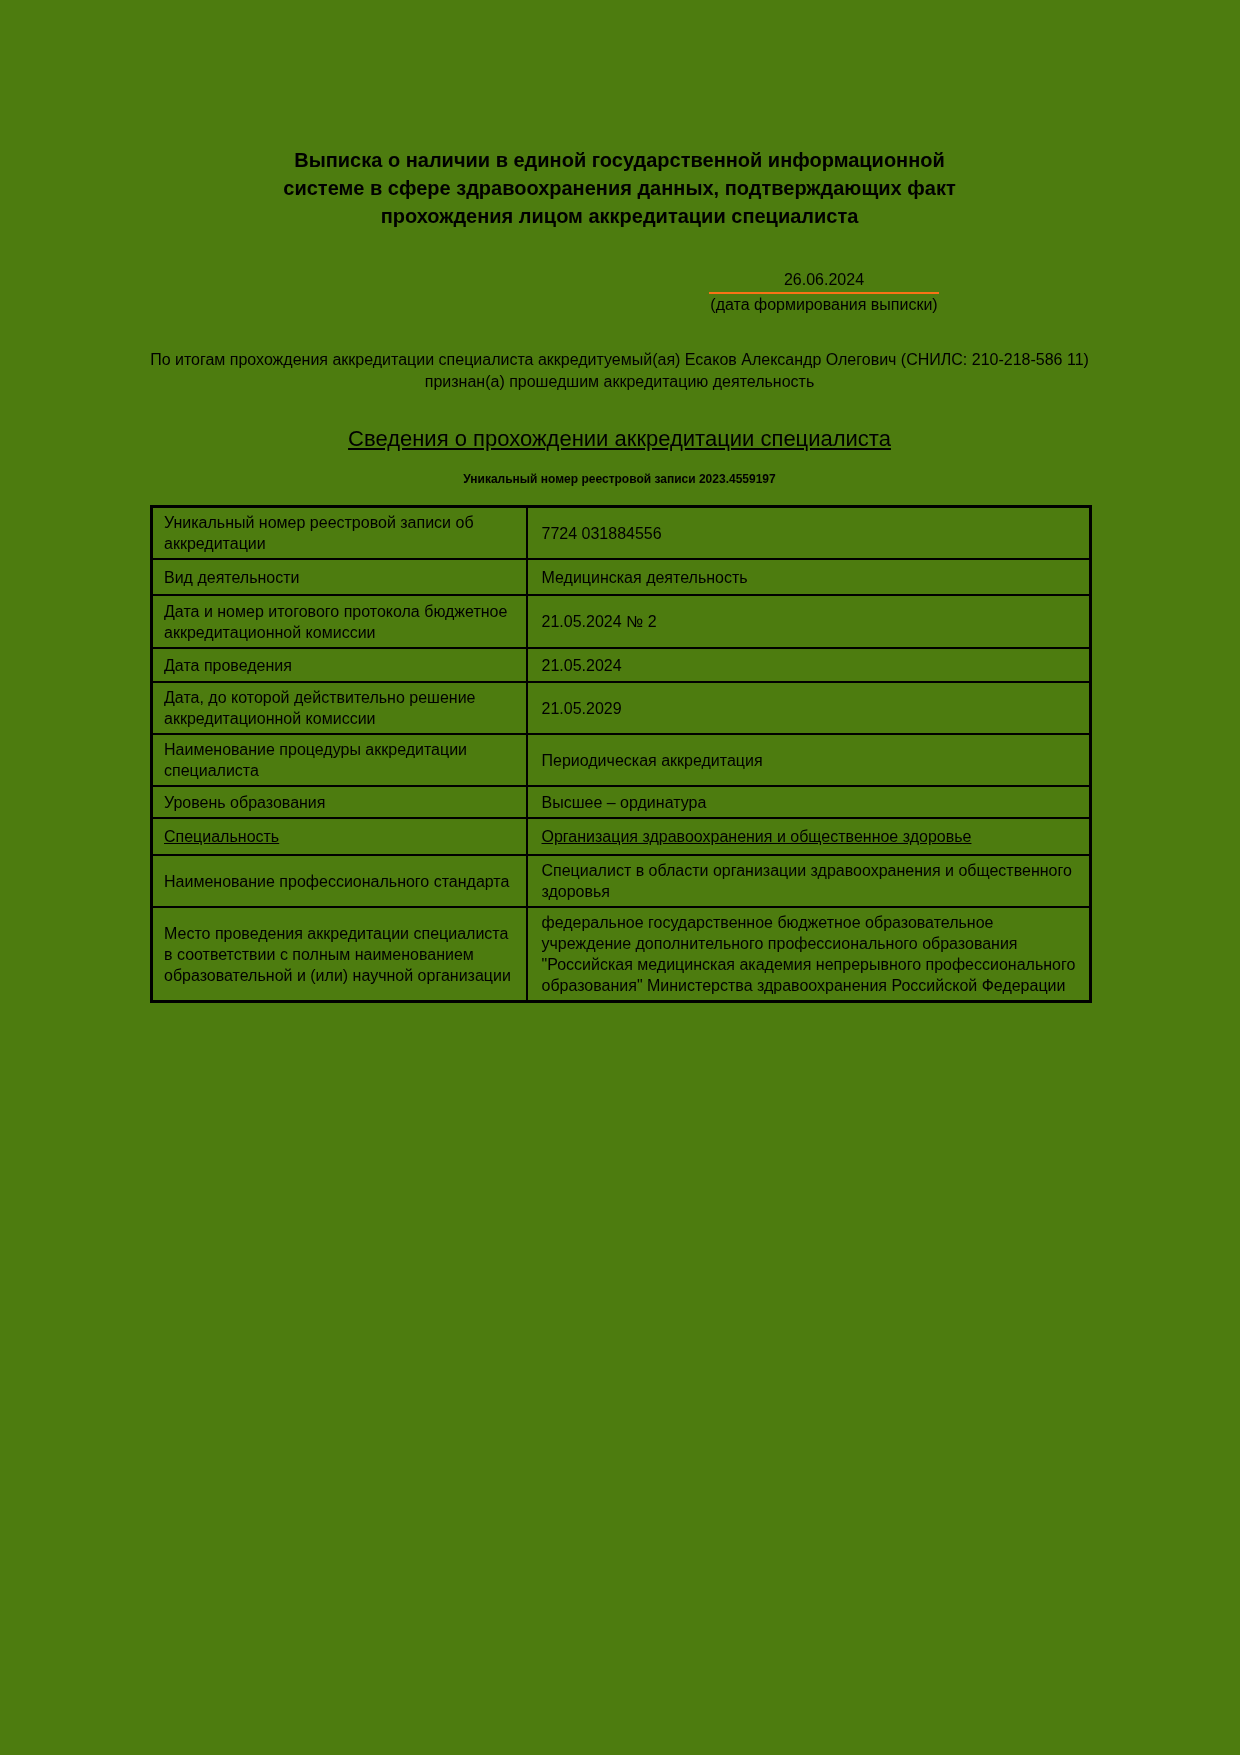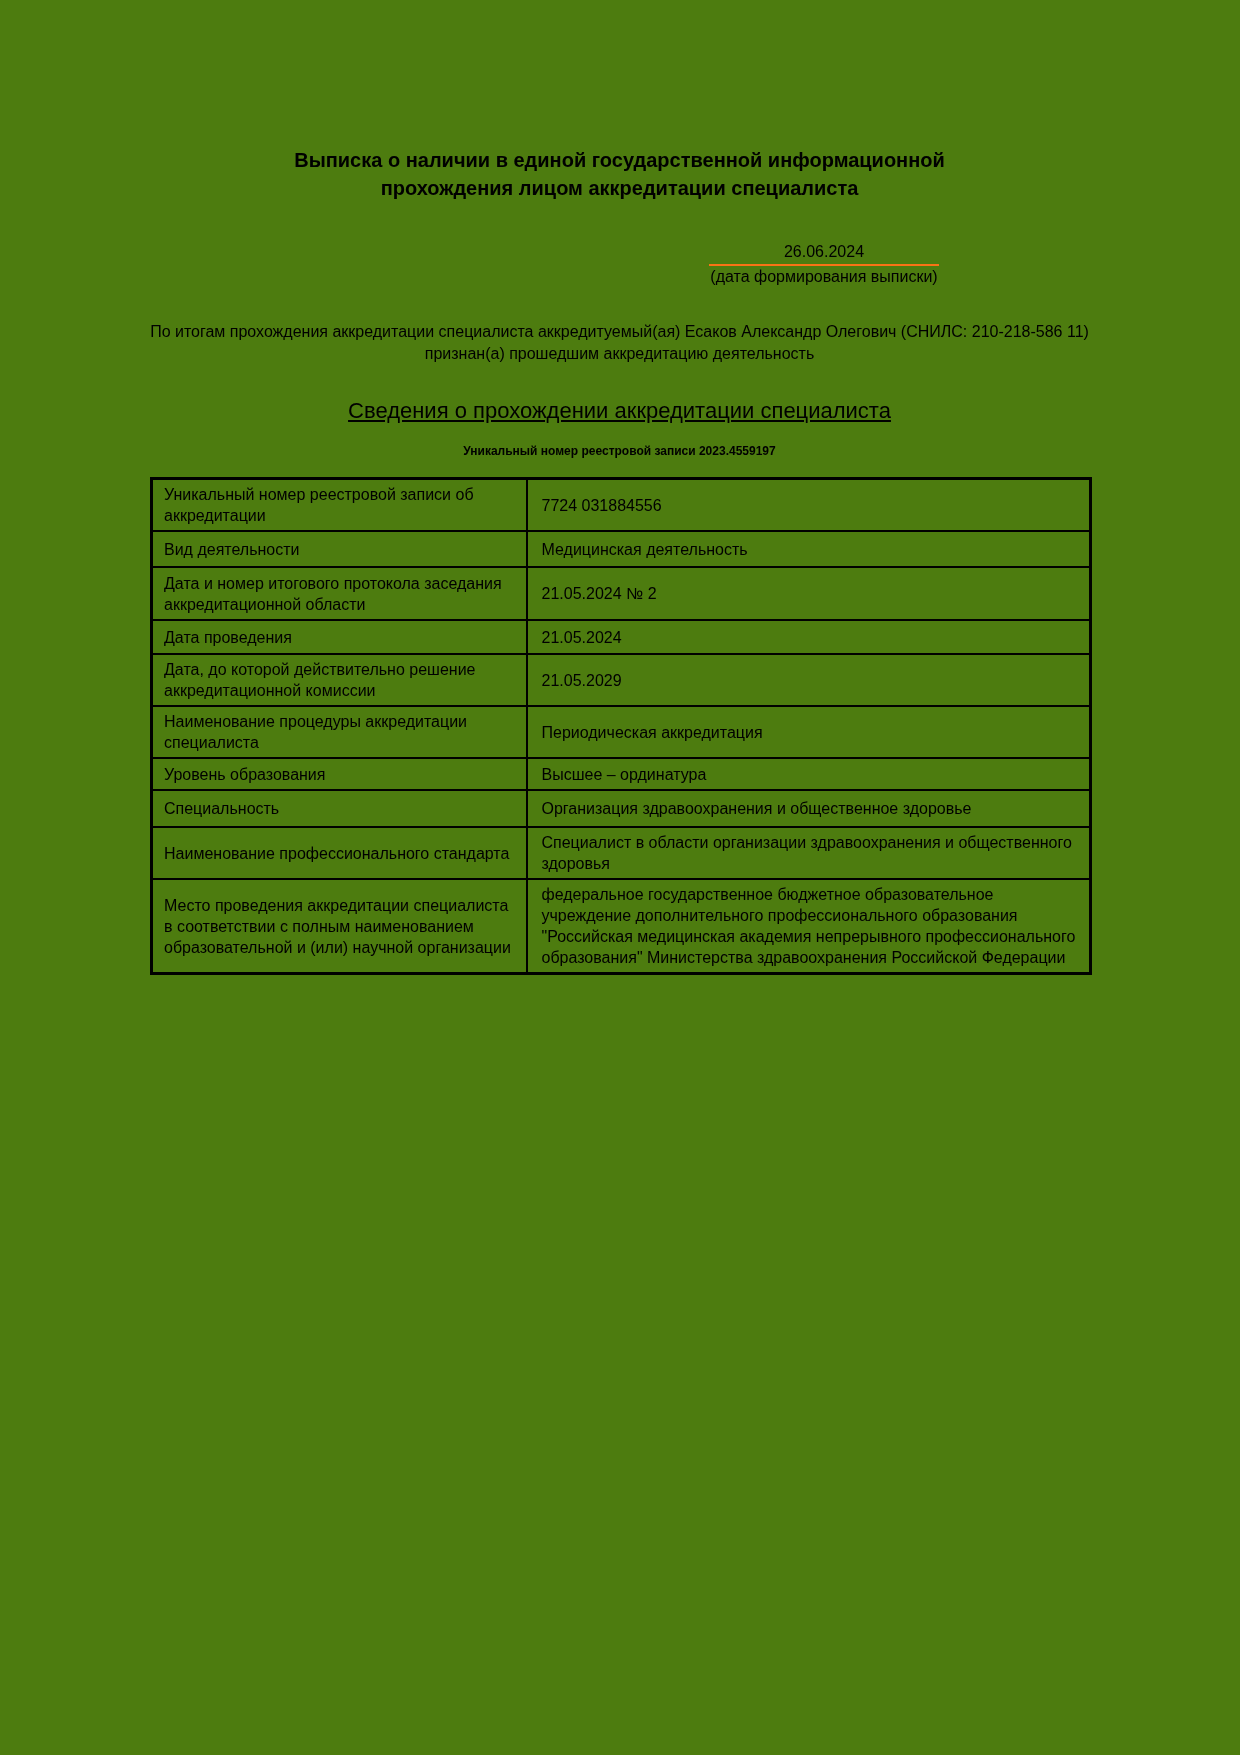--- a/index.html
+++ b/index.html
@@ -83,31 +83,32 @@
     width: 564px;
     padding: 4px 10px 4px 14px;
   }
   tr:nth-of-type(1)  { height: 50px; }
   tr:nth-of-type(2)  { height: 36px; }
   tr:nth-of-type(3)  { height: 53px; }
   tr:nth-of-type(4)  { height: 34px; }
   tr:nth-of-type(5)  { height: 51px; }
   tr:nth-of-type(6)  { height: 51px; }
   tr:nth-of-type(7)  { height: 32px; }
-  tr:nth-of-type(8)  { height: 37px; }
+  tr:nth-of-type(8)  { height: 37px; text-decoration: underline; }
   tr:nth-of-type(9)  { height: 50px; }
   tr:nth-of-type(10) { height: 85px; }
 </style>
 </head>
 <body>
 
 <div class="page">
 
   <div class="doc-title">
     <div>Выписка о наличии в единой государственной информационной</div>
+    <div>системе в сфере здравоохранения данных, подтверждающих факт</div>
     <div>прохождения лицом аккредитации специалиста</div>
   </div>
 
   <div class="date-block">
     <div class="date-value">26.06.2024</div>
     <div class="date-caption">(дата формирования выписки)</div>
   </div>
 
   <div class="statement">
     <div>По итогам прохождения аккредитации специалиста аккредитуемый(ая) Есаков Александр Олегович (СНИЛС: 210-218-586 11)</div>
@@ -122,21 +123,21 @@
     <tbody>
         <tr>
           <td class="label-cell">Уникальный номер реестровой записи об аккредитации</td>
           <td class="value-cell">7724 031884556</td>
         </tr>
         <tr>
           <td class="label-cell">Вид деятельности</td>
           <td class="value-cell">Медицинская деятельность</td>
         </tr>
         <tr>
-          <td class="label-cell">Дата и номер итогового протокола заседания аккредитационной области</td>
+          <td class="label-cell">Дата и номер итогового протокола бюджетное аккредитационной комиссии</td>
           <td class="value-cell">21.05.2024 № 2</td>
         </tr>
         <tr>
           <td class="label-cell">Дата проведения</td>
           <td class="value-cell">21.05.2024</td>
         </tr>
         <tr>
           <td class="label-cell">Дата, до которой действительно решение аккредитационной комиссии</td>
           <td class="value-cell">21.05.2029</td>
         </tr>

